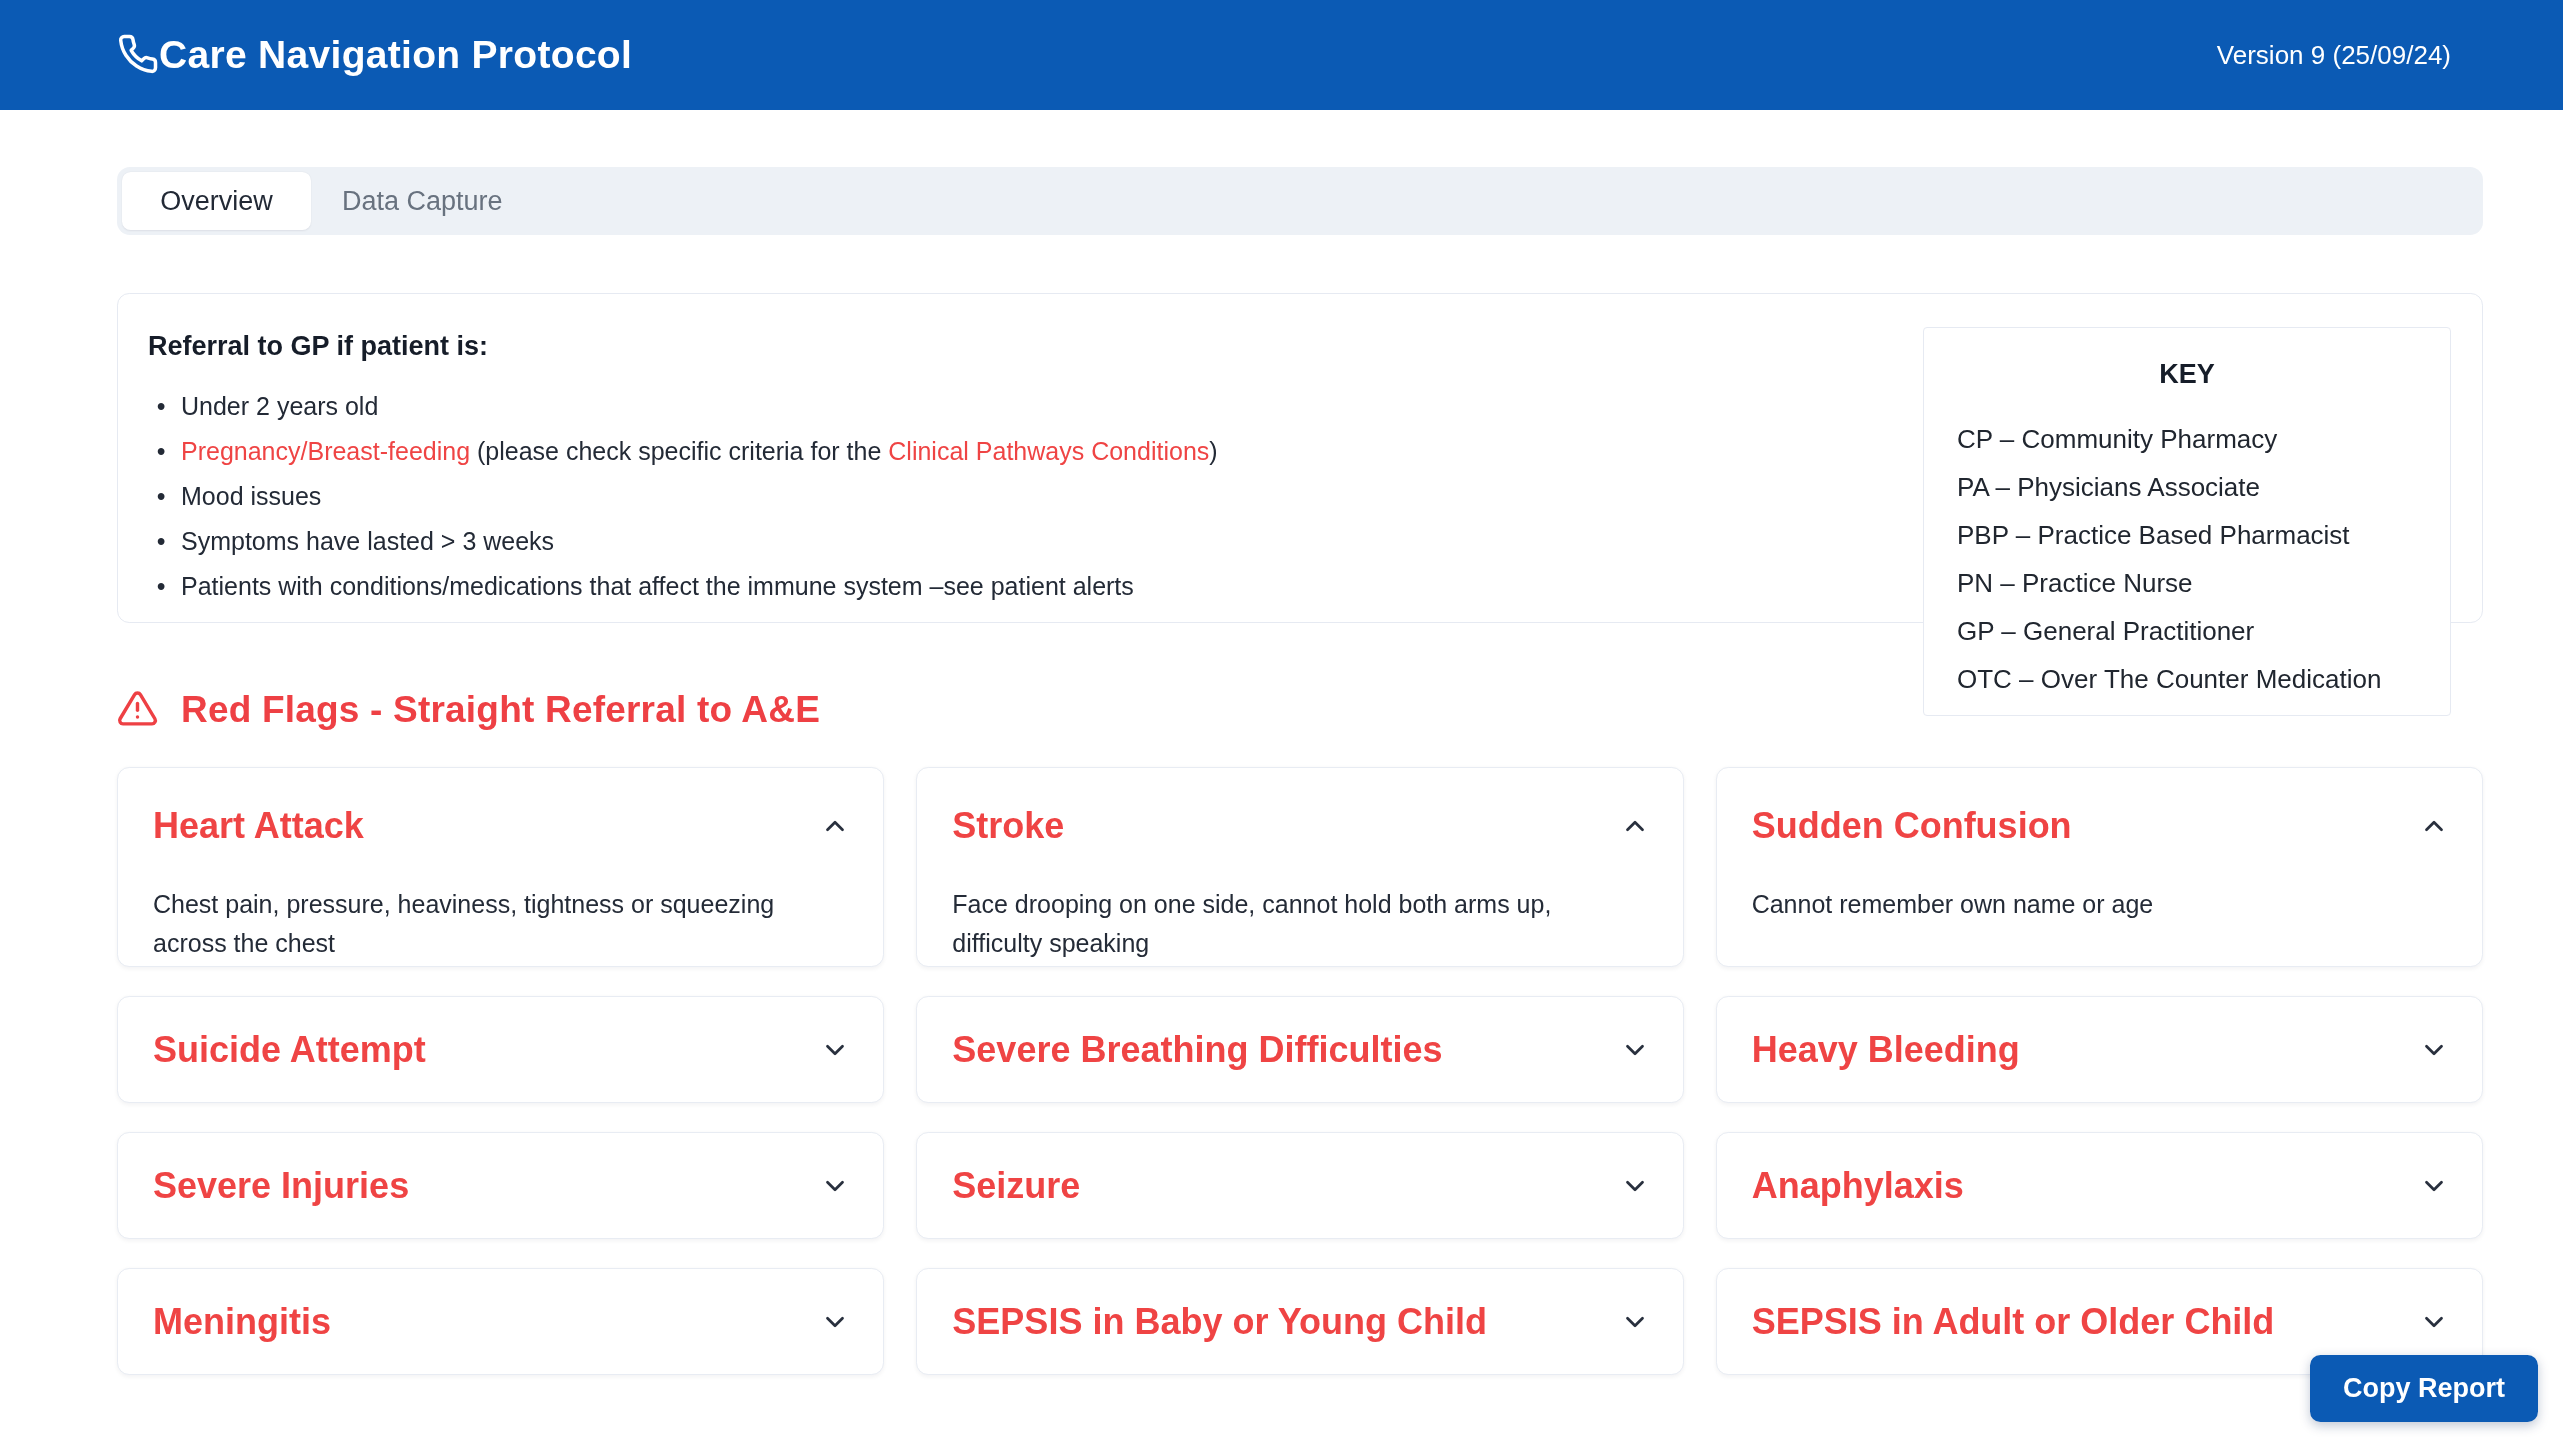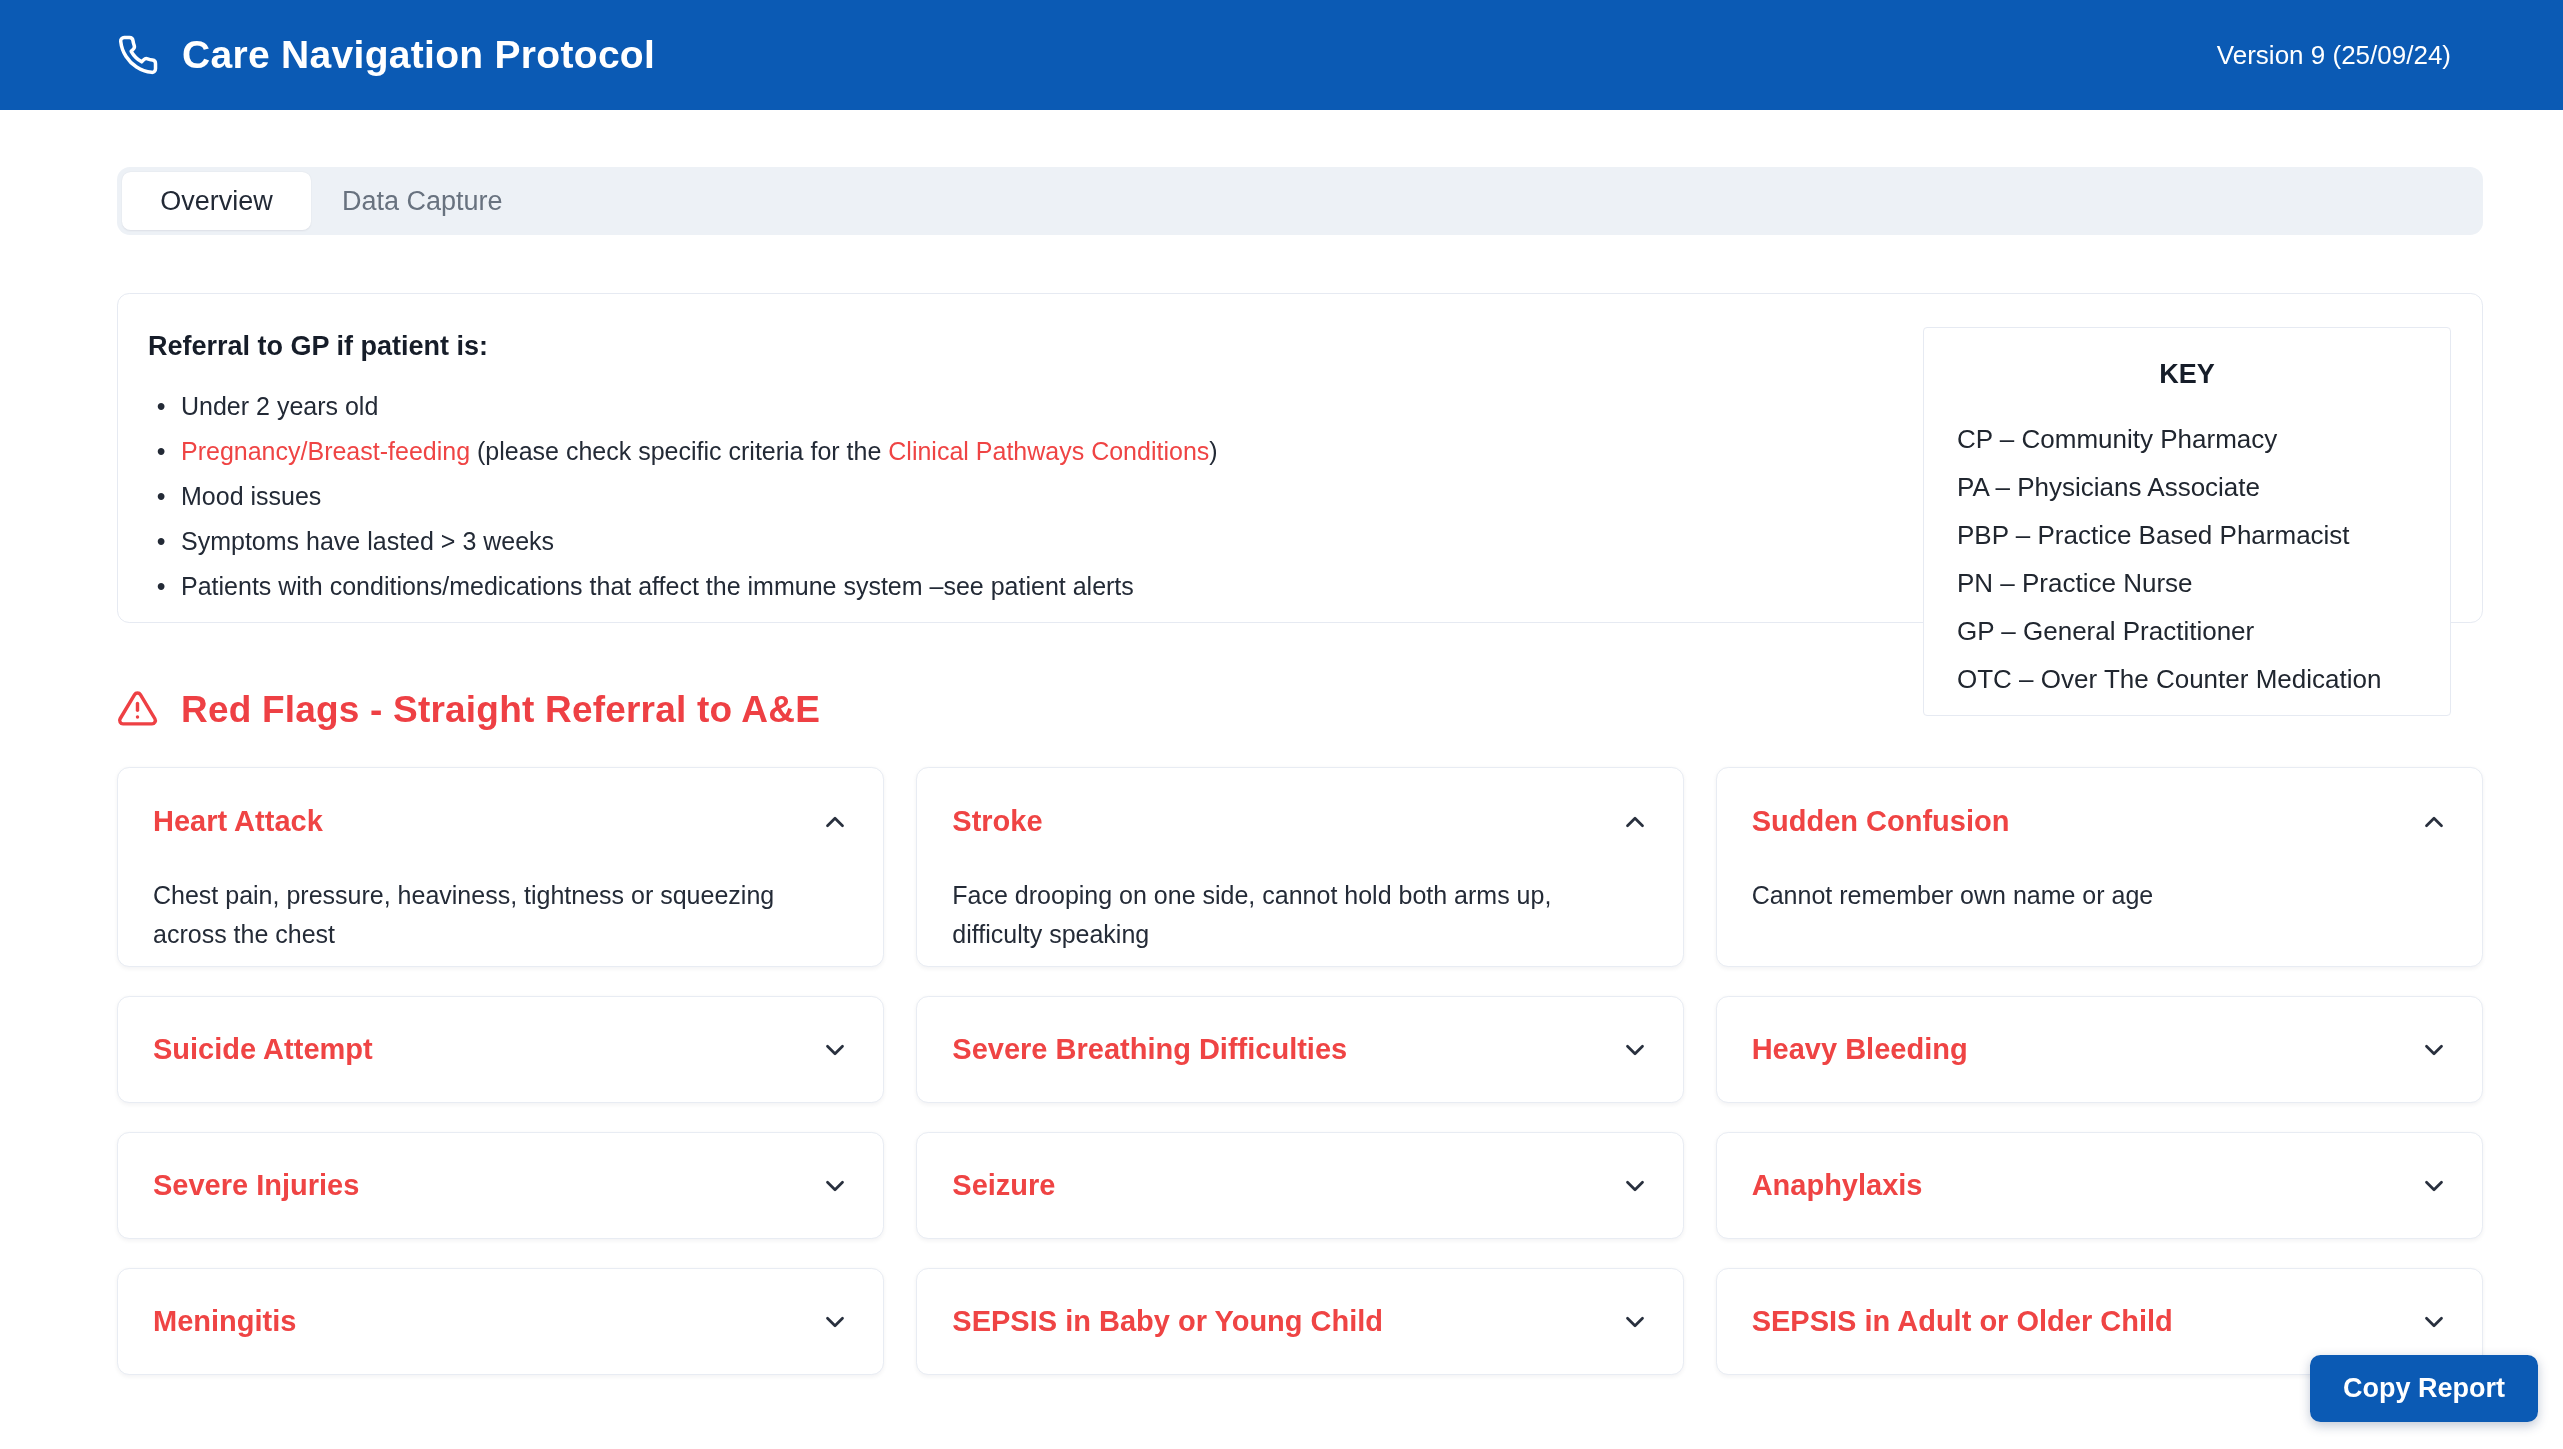--- a/index.html
+++ b/index.html
@@ -7,21 +7,21 @@
     width:2563px; height:1449px; position:relative; overflow:hidden;
     background:#ffffff; font-family:"Liberation Sans", sans-serif;
   }
 
   
   .header {
     height:110px; background:#0b5ab4; color:#fff;
     display:flex; align-items:center; justify-content:space-between;
     padding:0 112px 0 117px; box-sizing:border-box;
   }
-  .header-left { display:flex; align-items:center; gap:23px; }
+  .header-left { display:flex; }
   .header-left svg { width:42px; height:42px; display:block; }
   .header-title { font-size:39px; font-weight:bold; letter-spacing:0.3px; }
   .header-version { font-size:26px; font-weight:400; }
 
   
   .container { margin-left:117px; width:2366px; }
 
   
   .tabbar {
     margin-top:57px; height:68px; background:#edf1f6; border-radius:13px;
@@ -70,21 +70,21 @@
     grid-template-rows:200px; grid-auto-rows:107px;
     gap:29px 32px;
   }
   .card {
     background:#fff; border:1.7px solid #e8ecf3; border-radius:12.2px;
     box-sizing:border-box; box-shadow:0 1.7px 4.4px rgba(15,23,42,.05); cursor:pointer;
   }
   .card.expanded { padding:37px 33px 0 35px; }
   .card.collapsed { padding:0 33px 0 35px; display:flex; align-items:center; justify-content:space-between; }
   .card-head { display:flex; align-items:center; justify-content:space-between; }
-  .card-title { font-size:29px; font-weight:bold; color:#ef4444; white-space:nowrap; }
+  .card-title { font-size:36px; font-weight:bold; color:#ef4444; white-space:nowrap; }
   .card-body { margin-top:38px; font-size:25px; line-height:1.55; color:#242b37; padding-right:17.5px; }
   .chev { width:30px; height:30px; flex:none; }
 
   
   .copy-btn {
     position:absolute; right:25px; bottom:27px; height:67px;
     background:#0b5ab4; color:#fff; border:none; border-radius:10.5px;
     font-family:"Liberation Sans", sans-serif; font-size:27px; font-weight:bold;
     padding:0 33px; display:flex; align-items:center; cursor:pointer;
     box-shadow:0 3.5px 10.5px rgba(10,40,90,.25);

